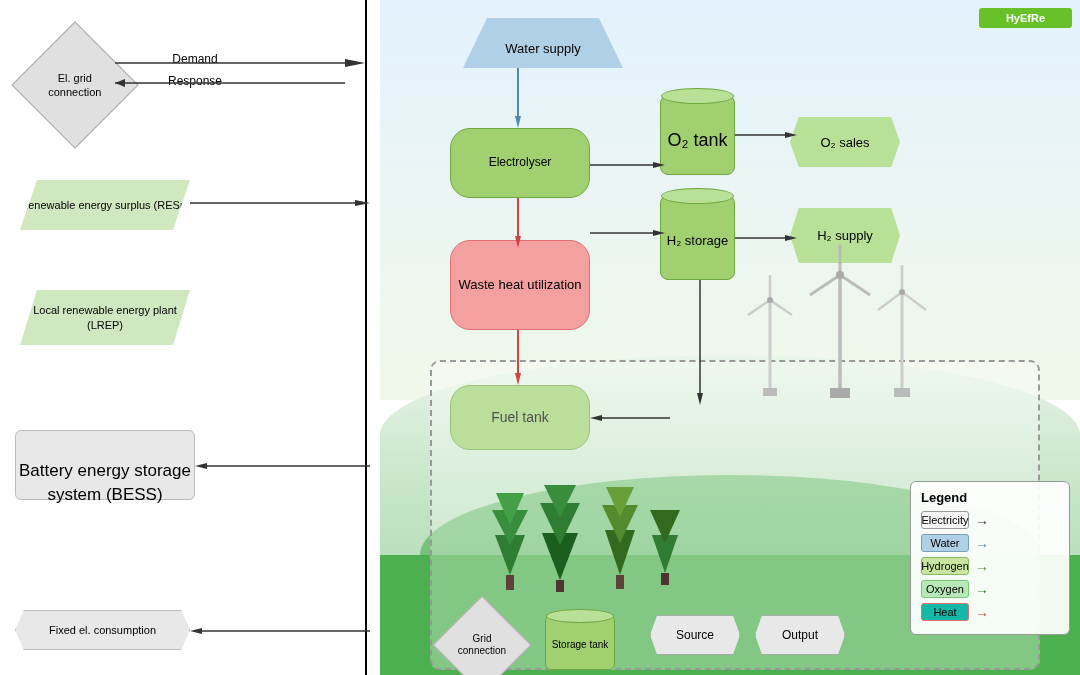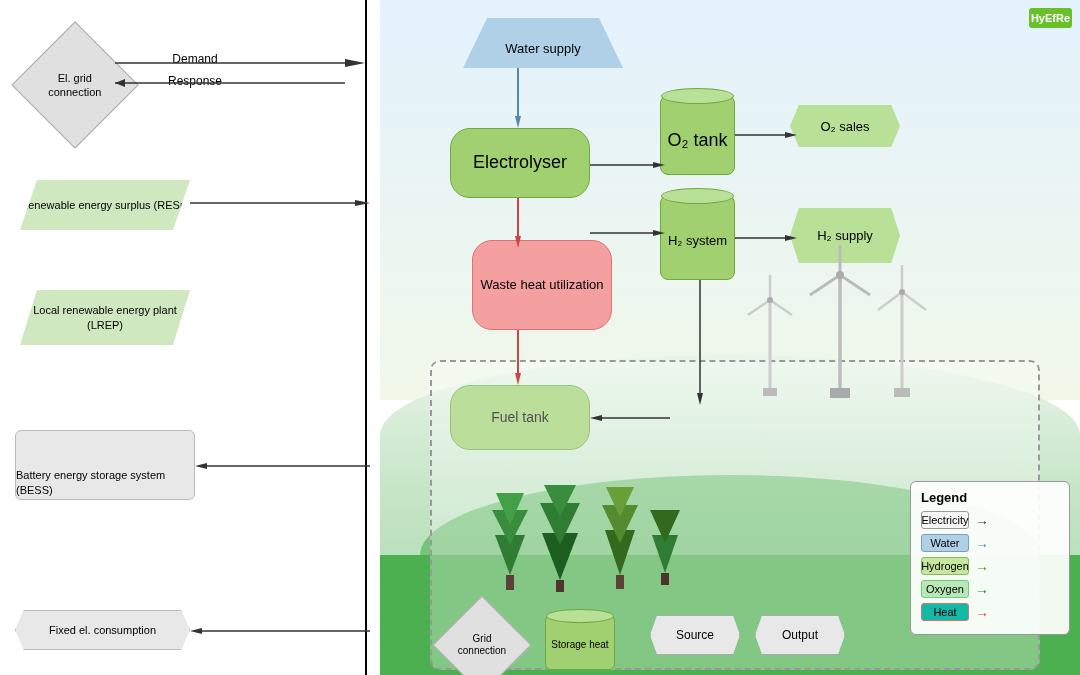--- a/index.html
+++ b/index.html
@@ -74,21 +74,21 @@
 
     
     .hyefre-badge {
       position: absolute;
       top: 8px;
       right: 8px;
       background: #69c12a;
       color: #fff;
       font-size: 11px;
       font-weight: bold;
-      padding: 4px 2px;
+      padding: 4px 27px;
       border-radius: 3px;
       z-index: 20;
     }
 
     
     .shape {
       position: absolute;
       display: flex;
       align-items: center;
       justify-content: center;
@@ -268,21 +268,21 @@
   <line x1="0" y1="3" x2="165" y2="3" stroke="#333" stroke-width="1.5"></line>
   <polygon points="165,0 180,3 165,6" fill="#333"></polygon>
 </svg>
 
 <div class="shape parallelogram" style="left:20px;top:290px;width:170px;height:55px;">
   <span style="font-size:11px;text-align:center;line-height:1.3;">Local renewable
 energy plant (LREP)</span>
 </div>
 
 <div class="shape" style="left:15px;top:430px;width:180px;height:70px;background:#e8e8e8;border:1.5px solid #bbb;border-radius:6px;display:flex;align-items:center;justify-content:center;">
-  <span style="font-size:11px;text-align:left;line-height:1.4;margin-top:36px;">Battery energy
+  <span style="font-size:17px;text-align:center;line-height:1.4;margin-top:36px;">Battery energy
 storage system
 (BESS)</span>
 </div>
 
 <svg style="position:absolute;top:463px;left:195px;width:175px;height:6px;z-index:15;" viewBox="0 0 175 6">
   <line x1="175" y1="3" x2="12" y2="3" stroke="#333" stroke-width="1.5"></line>
   <polygon points="12,0 0,3 12,6" fill="#333"></polygon>
 </svg>
 
 <div class="shape" style="left:15px;top:610px;width:175px;height:40px;background:#e8e8e8;border:1.5px solid #bbb;clip-path:polygon(5% 0%, 95% 0%, 100% 50%, 95% 100%, 5% 100%, 0% 50%);display:flex;align-items:center;justify-content:center;">
@@ -297,24 +297,24 @@
 <div style="position:absolute;top:18px;left:463px;width:160px;height:50px;background:#b0d0e8;clip-path:polygon(15% 0%, 85% 0%, 100% 100%, 0% 100%);display:flex;align-items:center;justify-content:center;">
   <span style="font-size:13px;font-weight:500;margin-top:10px;">Water supply</span>
 </div>
 
 <svg style="position:absolute;top:68px;left:515px;width:6px;height:60px;z-index:15;" viewBox="0 0 6 60">
   <line x1="3" y1="0" x2="3" y2="48" stroke="#5588aa" stroke-width="2"></line>
   <polygon points="0,48 3,60 6,48" fill="#5588aa"></polygon>
 </svg>
 
 <div class="shape green-rounded" style="left:450px;top:128px;width:140px;height:70px;">
-  <span style="font-size:18px;">Electrolyser</span>
-</div>
-
-<div class="shape pink-rounded" style="left:472px;top:240px;width:140px;height:90px;">
+  <span style="font-size:12px;">Electrolyser</span>
+</div>
+
+<div class="shape pink-rounded" style="left:450px;top:240px;width:140px;height:90px;">
   <span style="font-size:13px;line-height:1.4;">Waste heat
 utilization</span>
 </div>
 
 <svg style="position:absolute;top:198px;left:515px;width:6px;height:50px;z-index:15;" viewBox="0 0 6 50">
   <line x1="3" y1="0" x2="3" y2="38" stroke="#cc4444" stroke-width="2"></line>
   <polygon points="0,38 3,50 6,38" fill="#cc4444"></polygon>
 </svg>
 
 <svg style="position:absolute;top:330px;left:515px;width:6px;height:55px;z-index:15;" viewBox="0 0 6 55">
@@ -325,38 +325,38 @@
 <div class="shape green-rounded" style="left:450px;top:385px;width:140px;height:65px;">
   <span style="font-size:14px;">Fuel tank</span>
 </div>
 
 <div style="position:absolute;top:95px;left:660px;width:75px;height:80px;background:#a0d070;border:1.5px solid #70a840;border-radius:8px;display:flex;align-items:center;justify-content:center;">
   <div style="position:absolute;top:-8px;left:0;right:0;height:16px;background:#b8e096;border:1.5px solid #70a840;border-radius:50%;"></div>
   <span style="font-size:18px;font-weight:500;margin-top:11px;">O₂
 tank</span>
 </div>
 
-<div style="position:absolute;top:105px;left:790px;width:110px;height:42px;background:#b8e096;clip-path:polygon(8% 0%, 92% 0%, 100% 50%, 92% 100%, 8% 100%, 0% 50%);display:flex;align-items:center;justify-content:center;">
+<div style="position:absolute;top:117px;left:790px;width:110px;height:50px;background:#b8e096;clip-path:polygon(8% 0%, 92% 0%, 100% 50%, 92% 100%, 8% 100%, 0% 50%);display:flex;align-items:center;justify-content:center;">
   <span style="font-size:13px;font-weight:500;">O₂ sales</span>
 </div>
 
 <svg style="position:absolute;top:162px;left:590px;width:75px;height:6px;z-index:15;" viewBox="0 0 75 6">
   <line x1="0" y1="3" x2="63" y2="3" stroke="#333" stroke-width="1.5"></line>
   <polygon points="63,0 75,3 63,6" fill="#333"></polygon>
 </svg>
 
 <svg style="position:absolute;top:132px;left:735px;width:62px;height:6px;z-index:15;" viewBox="0 0 62 6">
   <line x1="0" y1="3" x2="50" y2="3" stroke="#333" stroke-width="1.5"></line>
   <polygon points="50,0 62,3 50,6" fill="#333"></polygon>
 </svg>
 
 <div style="position:absolute;top:195px;left:660px;width:75px;height:85px;background:#a0d070;border:1.5px solid #70a840;border-radius:8px;display:flex;align-items:center;justify-content:center;">
   <div style="position:absolute;top:-8px;left:0;right:0;height:16px;background:#b8e096;border:1.5px solid #70a840;border-radius:50%;"></div>
   <span style="font-size:13px;font-weight:500;margin-top:5px;">H₂
-system</span>
+storage</span>
 </div>
 
 <div style="position:absolute;top:208px;left:790px;width:110px;height:55px;background:#b8e096;clip-path:polygon(8% 0%, 92% 0%, 100% 50%, 92% 100%, 8% 100%, 0% 50%);display:flex;align-items:center;justify-content:center;">
   <span style="font-size:13px;font-weight:500;">H₂ supply</span>
 </div>
 
 <svg style="position:absolute;top:230px;left:590px;width:75px;height:6px;z-index:15;" viewBox="0 0 75 6">
   <line x1="0" y1="3" x2="63" y2="3" stroke="#333" stroke-width="1.5"></line>
   <polygon points="63,0 75,3 63,6" fill="#333"></polygon>
 </svg>
@@ -418,21 +418,21 @@
   </div>
 </div>
 
 <div class="shape diamond" style="left:447px;top:610px;width:70px;height:70px;background:#e0e0e0;border:1.5px solid #aaa;z-index:27;">
   <span class="diamond-label" style="font-size:10px;line-height:1.2;">Grid
 connection</span>
 </div>
 
 <div style="position:absolute;top:615px;left:545px;width:70px;height:55px;background:#a0d070;border:1.5px solid #70a840;border-radius:6px;display:flex;align-items:center;justify-content:center;z-index:27;">
   <div style="position:absolute;top:-7px;left:0;right:0;height:14px;background:#b8e096;border:1.5px solid #70a840;border-radius:50%;"></div>
-  <span style="font-size:10px;font-weight:500;margin-top:4px;text-align:center;">Storage heat</span>
+  <span style="font-size:10px;font-weight:500;margin-top:4px;text-align:center;">Storage tank</span>
 </div>
 
 <div style="position:absolute;top:615px;left:650px;width:90px;height:40px;background:#e8e8e8;border:1.5px solid #aaa;clip-path:polygon(8% 0%, 92% 0%, 100% 50%, 92% 100%, 8% 100%, 0% 50%);display:flex;align-items:center;justify-content:center;z-index:27;">
   <span style="font-size:12px;font-weight:500;">Source</span>
 </div>
 
 <div style="position:absolute;top:615px;left:755px;width:90px;height:40px;background:#e8e8e8;border:1.5px solid #aaa;clip-path:polygon(8% 0%, 92% 0%, 100% 50%, 92% 100%, 8% 100%, 0% 50%);display:flex;align-items:center;justify-content:center;z-index:27;">
   <span style="font-size:12px;font-weight:500;">Output</span>
 </div>
 

